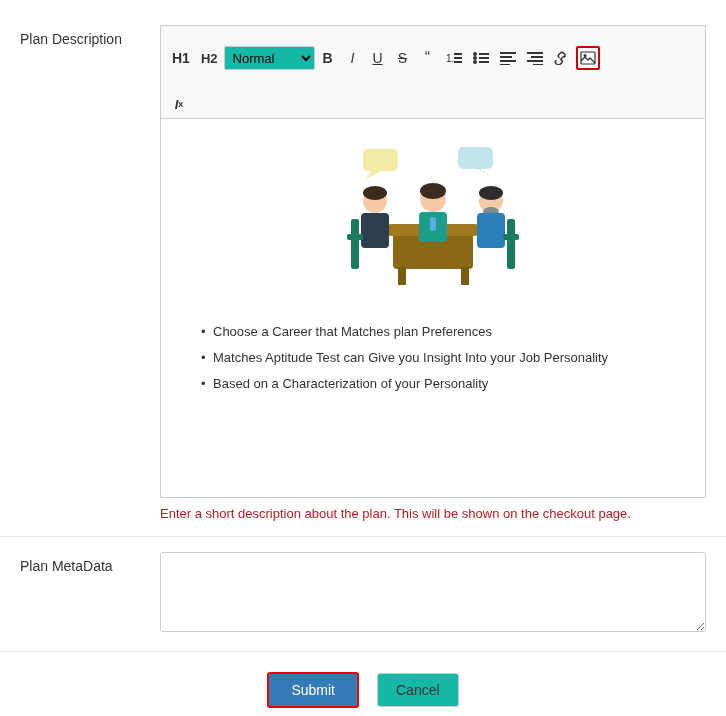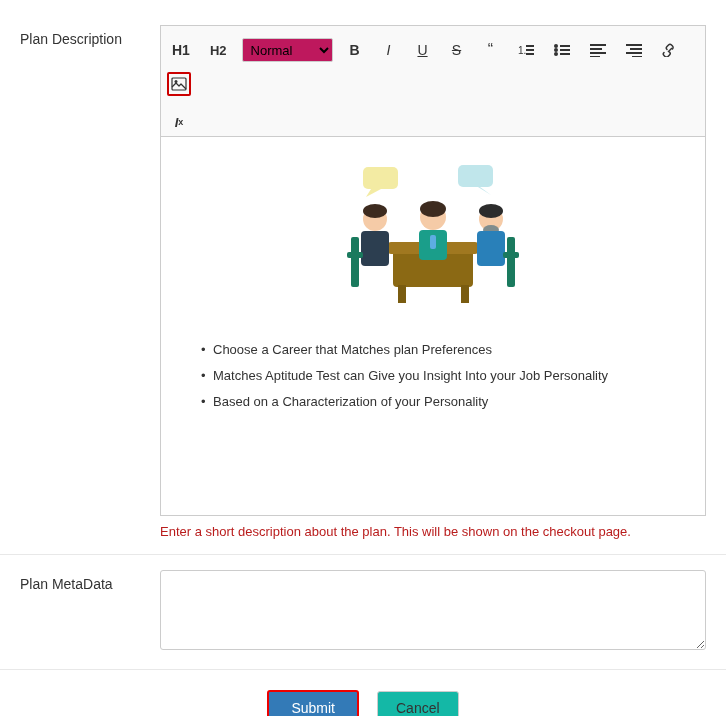--- a/index.html
+++ b/index.html
@@ -25,24 +25,24 @@
       line-height: 1.4;
     }
     .form-control-wrap {
       flex: 1;
     }
     
     .editor-toolbar {
       display: flex;
       align-items: center;
       flex-wrap: wrap;
-      gap: 10px;
+      gap: 1px;
       border: 1px solid #ccc;
       border-bottom: none;
-      padding: 12px 6px;
+      padding: 20px 6px;
       background: #f9f9f9;
     }
     .toolbar-btn {
       background: none;
       border: none;
       cursor: pointer;
       padding: 3px 5px;
       font-size: 14px;
       color: #333;
       border-radius: 2px;
@@ -50,21 +50,21 @@
       align-items: center;
       justify-content: center;
       min-width: 24px;
       height: 24px;
     }
     .toolbar-btn.active-icon {
       border: 2px solid #e00;
     }
     .toolbar-select {
       border: 1px solid #ccc;
-      background: #be185d;
+      background: #14b8a6;
       font-size: 13px;
       padding: 2px 4px;
       border-radius: 2px;
       cursor: pointer;
       height: 24px;
     }
     .toolbar-h1 { font-weight: bold; font-size: 14px; }
     .toolbar-h2 { font-weight: bold; font-size: 13px; }
     .toolbar-bold { font-weight: bold; }
     .toolbar-italic { font-style: italic; }

